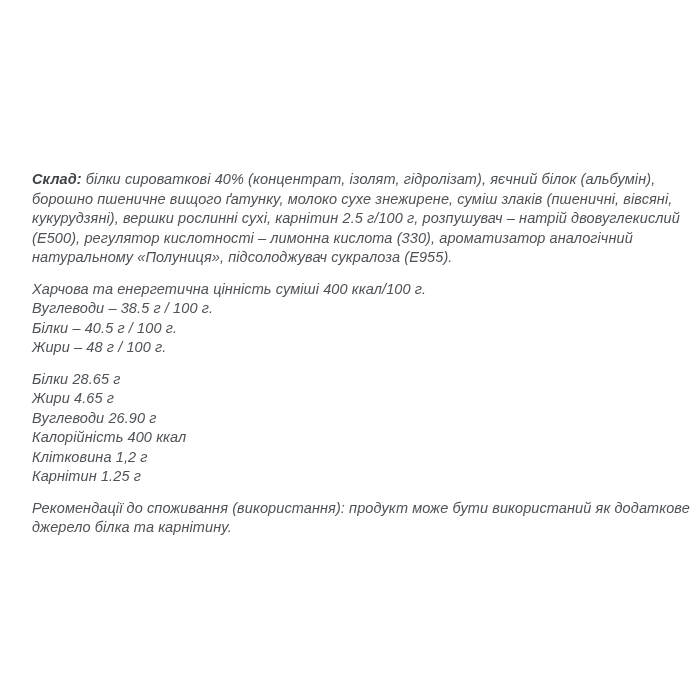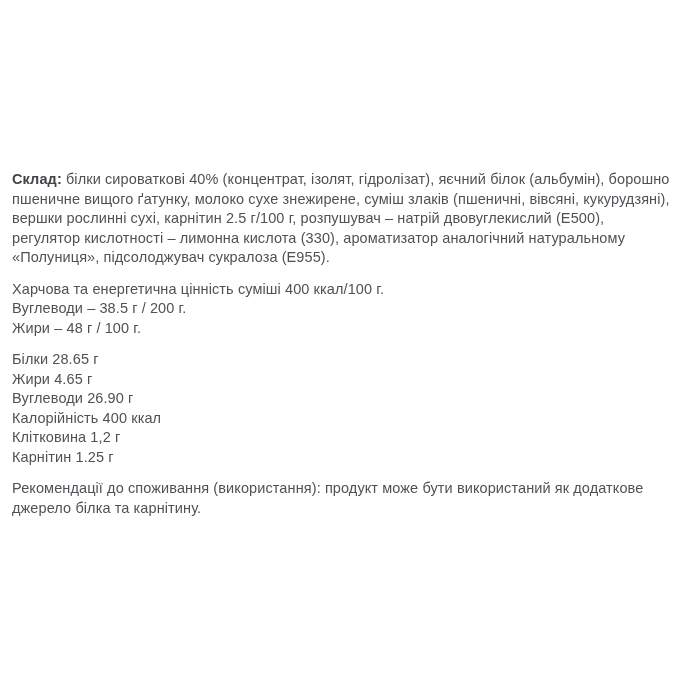--- a/index.html
+++ b/index.html
@@ -5,28 +5,29 @@
   html, body {
     margin: 0;
     padding: 0;
     width: 700px;
     height: 700px;
     background: #ffffff;
     overflow: hidden;
   }
   .content {
     position: absolute;
-    left: 12px;
+    left: 32px;
     top: 170px;
     width: 662px;
     font-family: "Liberation Sans", sans-serif;
     font-size: 14.5px;
     line-height: 19.5px;
     letter-spacing: 0.1px;
     color: #4e5256;
+    font-style: italic;
     -webkit-font-smoothing: antialiased;
   }
   .para {
     margin: 0 0 12px 0;
     padding: 0;
   }
   .para:last-child {
     margin-bottom: 0;
   }
   .lead-label {
@@ -39,21 +40,22 @@
 </style>
 </head>
 <body>
 
 <div class="content">
 
   <p class="para"><span class="lead-label">Склад:</span><span> білки сироваткові 40% (концентрат, ізолят, гідролізат), яєчний білок (альбумін), борошно пшеничне вищого ґатунку, молоко сухе знежирене, суміш злаків (пшеничні, вівсяні, кукурудзяні), вершки рослинні сухі, карнітин 2.5 г/100 г, розпушувач – натрій двовуглекислий (Е500), регулятор кислотності – лимонна кислота (330), ароматизатор аналогічний натуральному «Полуниця», підсолоджувач сукралоза (Е955).</span></p>
 
   <div class="para">
     <div class="line">Харчова та енергетична цінність суміші 400 ккал/100 г.</div>
-    <div class="line">Вуглеводи – 38.5 г / 200 г.</div>
+    <div class="line">Вуглеводи – 38.5 г / 100 г.</div>
+    <div class="line">Білки – 40.5 г / 100 г.</div>
     <div class="line">Жири – 48 г / 100 г.</div>
   </div>
 
   <div class="para">
     <div class="line">Білки 28.65 г</div>
     <div class="line">Жири 4.65 г</div>
     <div class="line">Вуглеводи 26.90 г</div>
     <div class="line">Калорійність 400 ккал</div>
     <div class="line">Клітковина 1,2 г</div>
     <div class="line">Карнітин 1.25 г</div>

